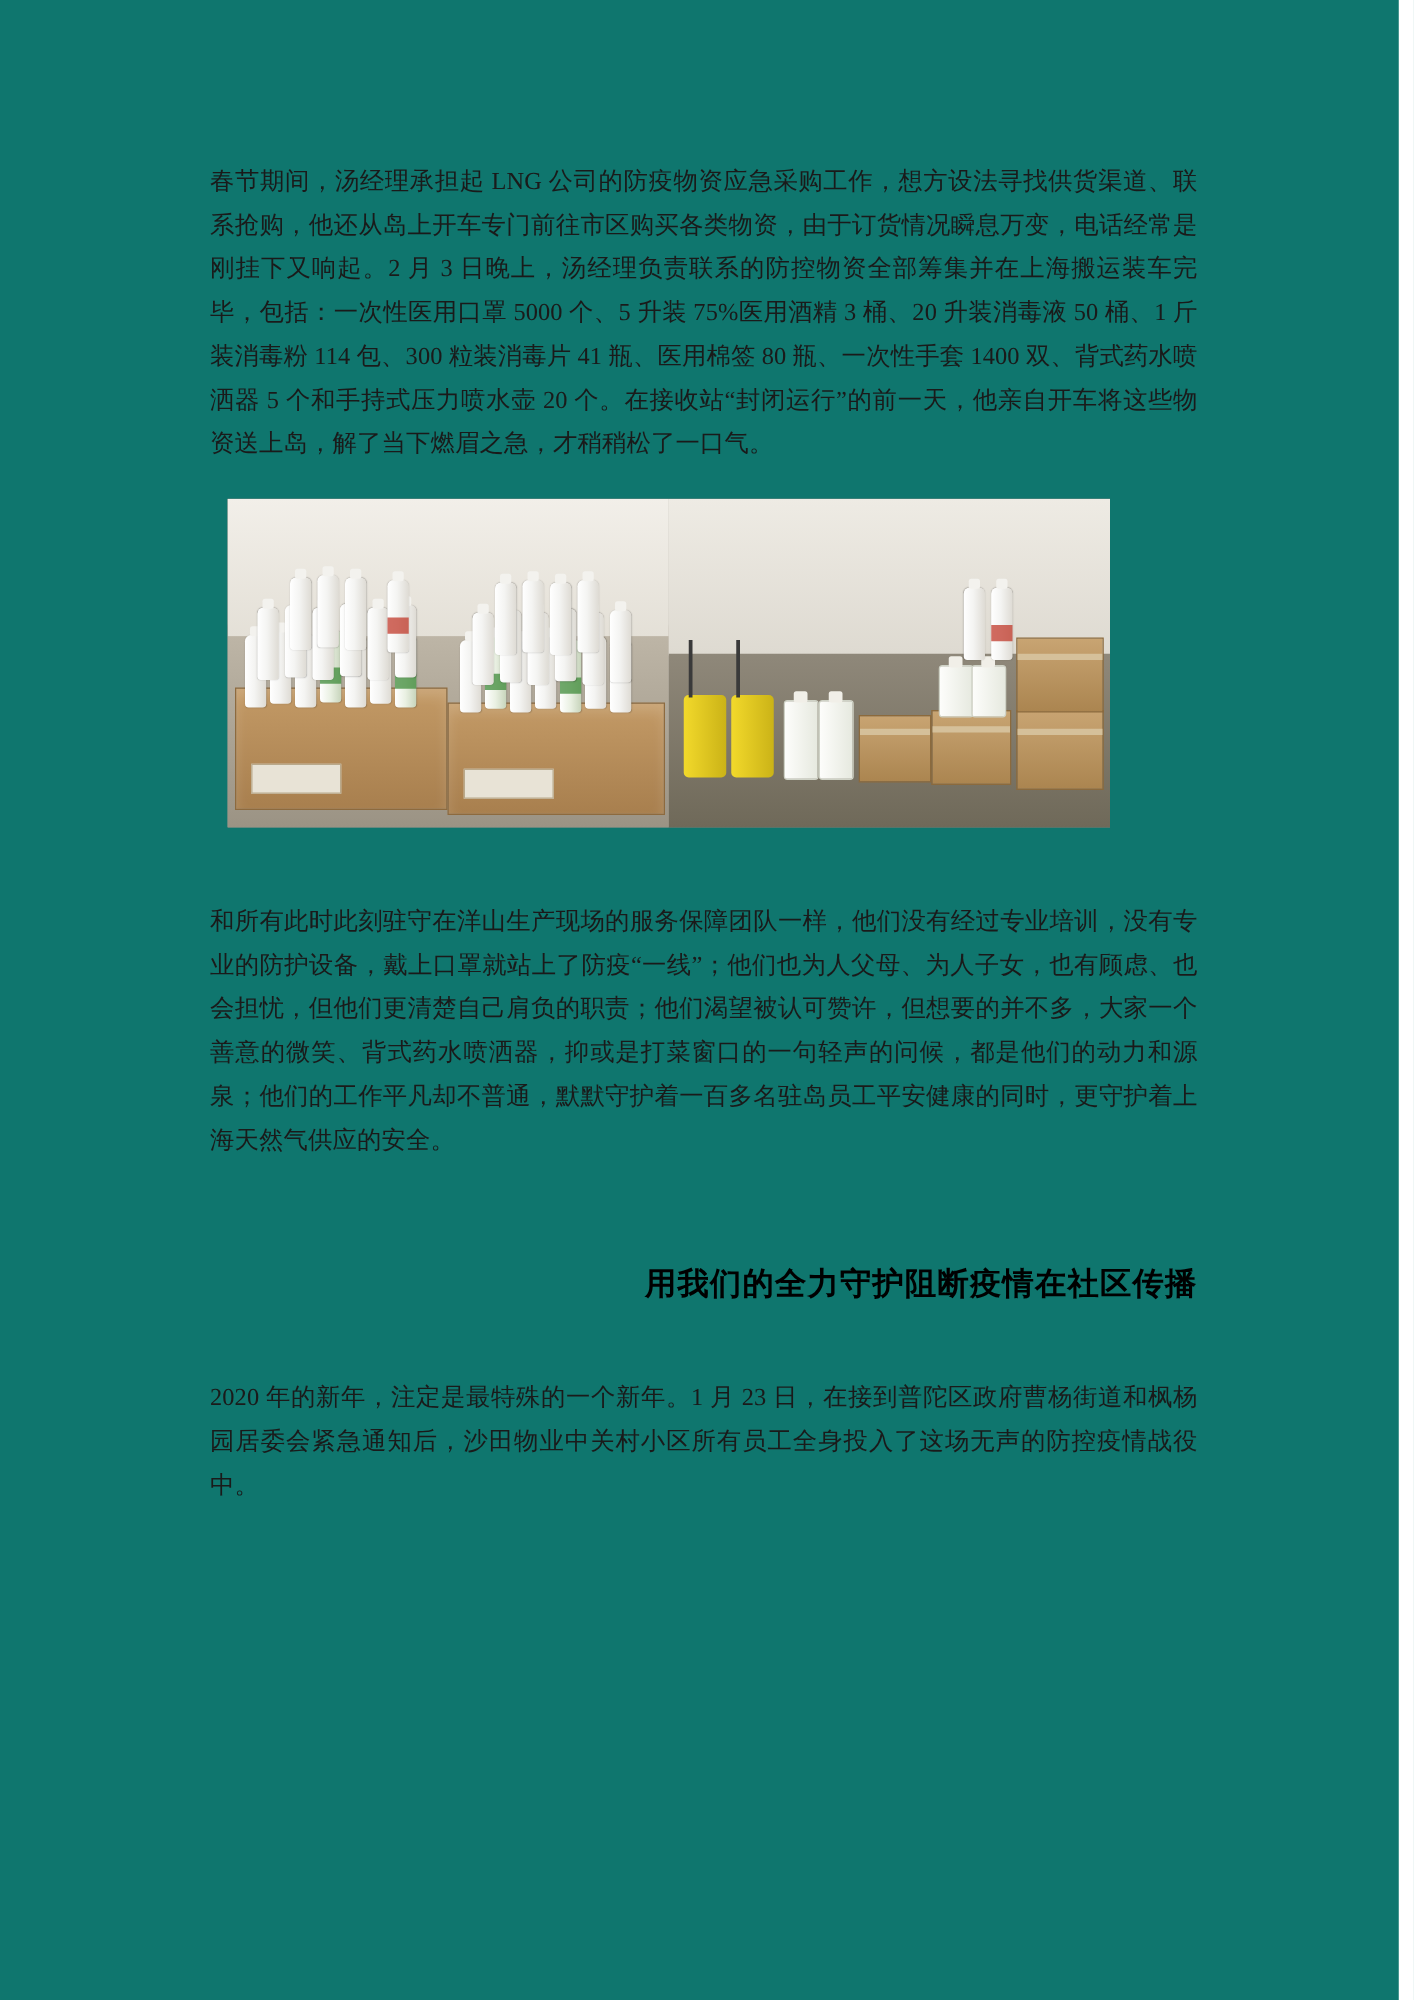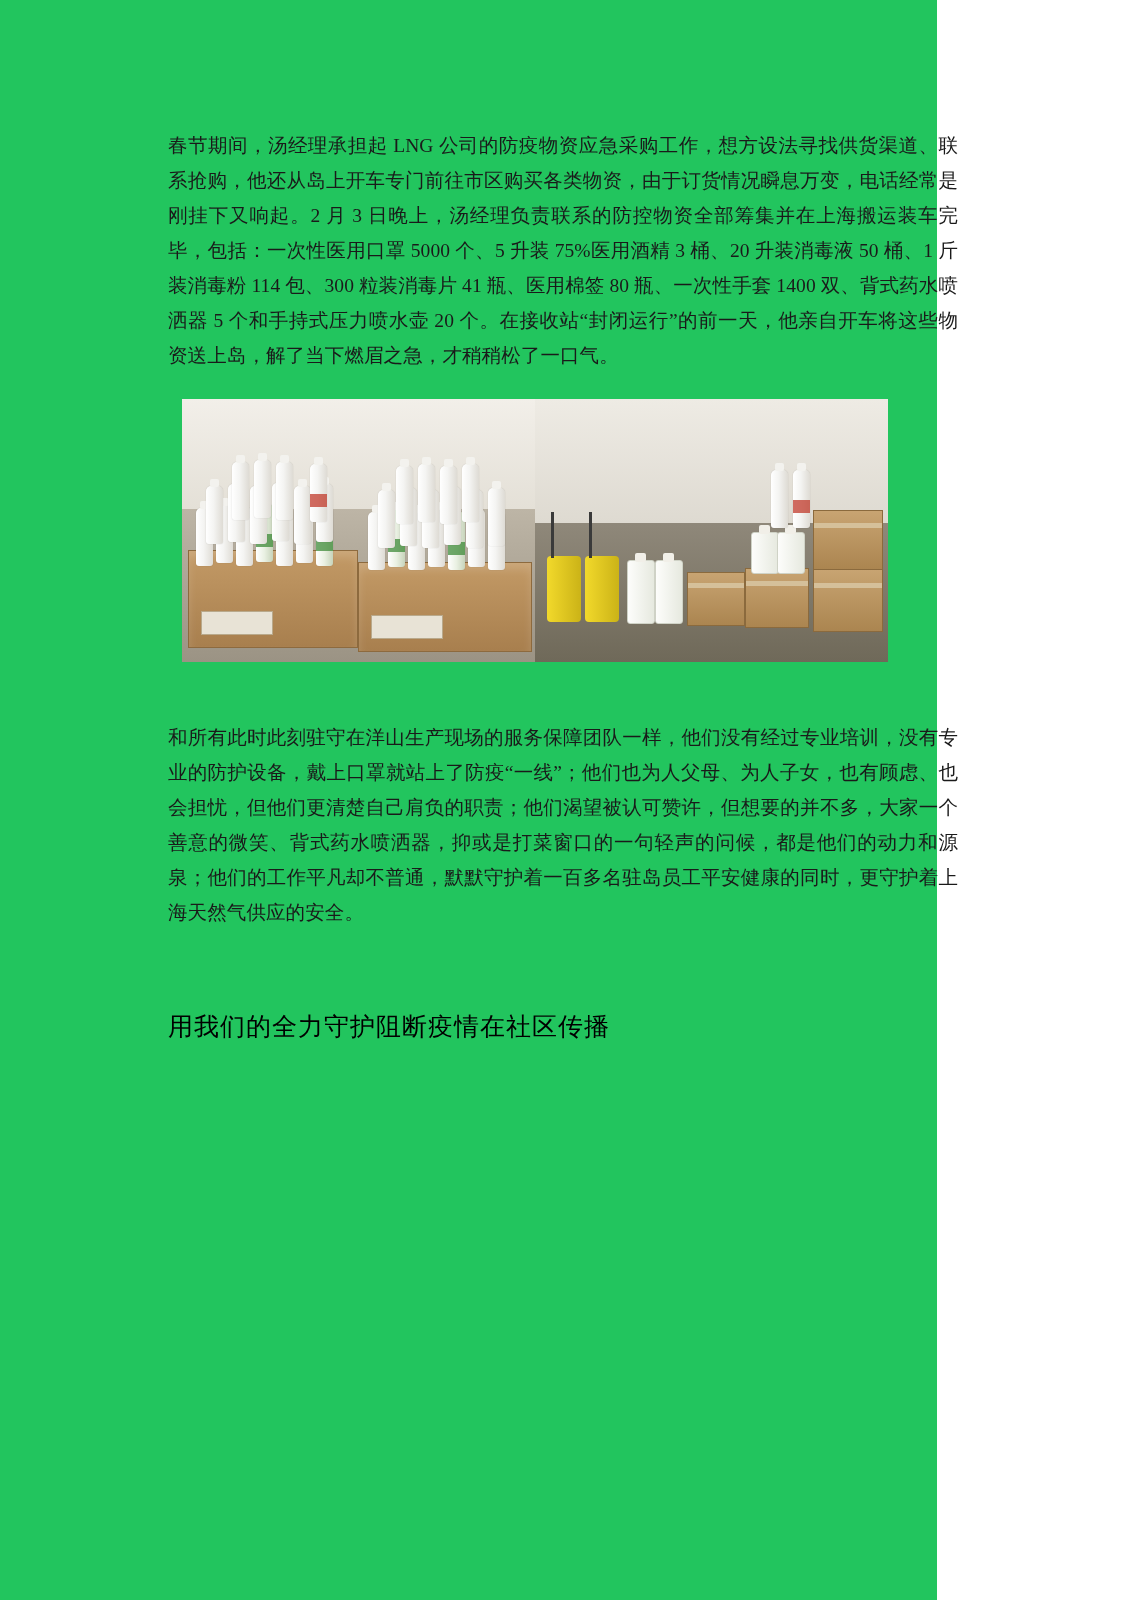--- a/index.html
+++ b/index.html
@@ -11,23 +11,23 @@
     width: 1131px;
     height: 1600px;
     font-family: "Liberation Serif", serif;
     color: #000000;
     position: relative;
     overflow: hidden;
   }
   .page {
     position: absolute;
     left: 0; top: 0;
-    width: 937px;
+    width: 1119px;
     height: 1600px;
-    background: #22c55e;
+    background: #0f766e;
   }
   .content {
     position: absolute;
     left: 168px;
     top: 128px;
     width: 790px;
   }
   p.body-text {
     margin: 0 0 0 0;
     font-size: 19.5px;
@@ -149,22 +149,22 @@
     border: 1px solid #8b6a3d;
   }
   .tape {
     position: absolute; left: 0; width: 100%; height: 5px; background: #d9c9a6; opacity: .8;
   }
 
   
   h2.section-heading {
     margin: 0;
     font-size: 25px;
-    font-weight: normal;
-    text-align: left;
+    font-weight: bold;
+    text-align: right;
     letter-spacing: 1px;
     color: #000;
     font-family: "Liberation Serif", serif;
   }
 </style>
 </head>
 <body>
 
 <div class="page">
   <div class="content">
@@ -256,15 +256,16 @@
 
     <p class="body-text">和所有此时此刻驻守在洋山生产现场的服务保障团队一样，他们没有经过专业培训，没有专业的防护设备，戴上口罩就站上了防疫“一线”；他们也为人父母、为人子女，也有顾虑、也会担忧，但他们更清楚自己肩负的职责；他们渴望被认可赞许，但想要的并不多，大家一个善意的微笑、背式药水喷洒器，抑或是打菜窗口的一句轻声的问候，都是他们的动力和源泉；他们的工作平凡却不普通，默默守护着一百多名驻岛员工平安健康的同时，更守护着上海天然气供应的安全。</p>
 
     <div class="spacer-lg"></div>
     <div class="spacer-sm"></div>
 
     <h2 class="section-heading">用我们的全力守护阻断疫情在社区传播</h2>
 
     <div class="spacer-lg"></div>
 
+    <p class="body-text">2020 年的新年，注定是最特殊的一个新年。1 月 23 日，在接到普陀区政府曹杨街道和枫杨园居委会紧急通知后，沙田物业中关村小区所有员工全身投入了这场无声的防控疫情战役中。</p>
 
   </div>
 </div>
 
 </body></html>

